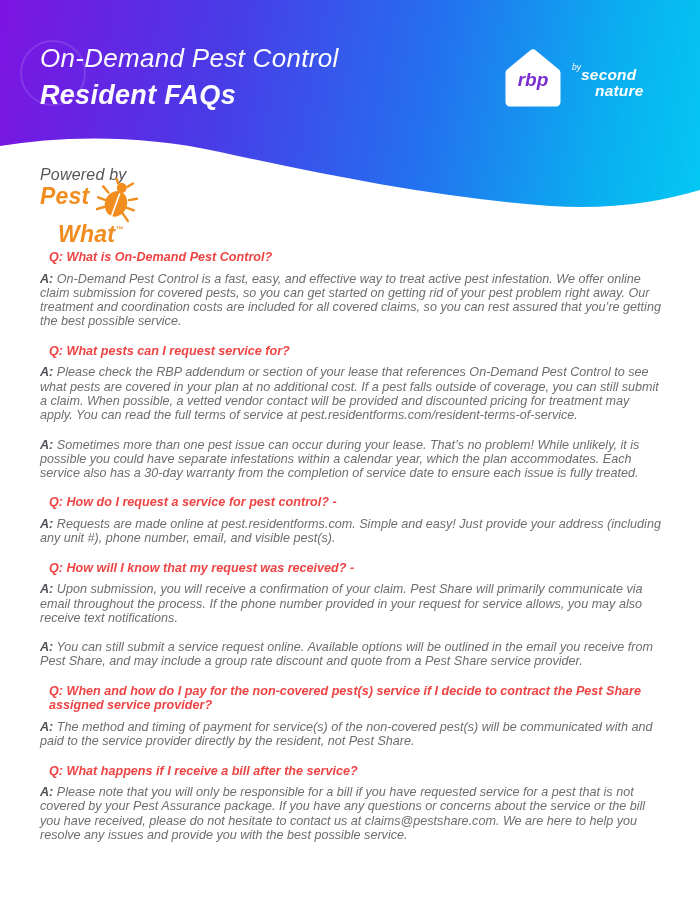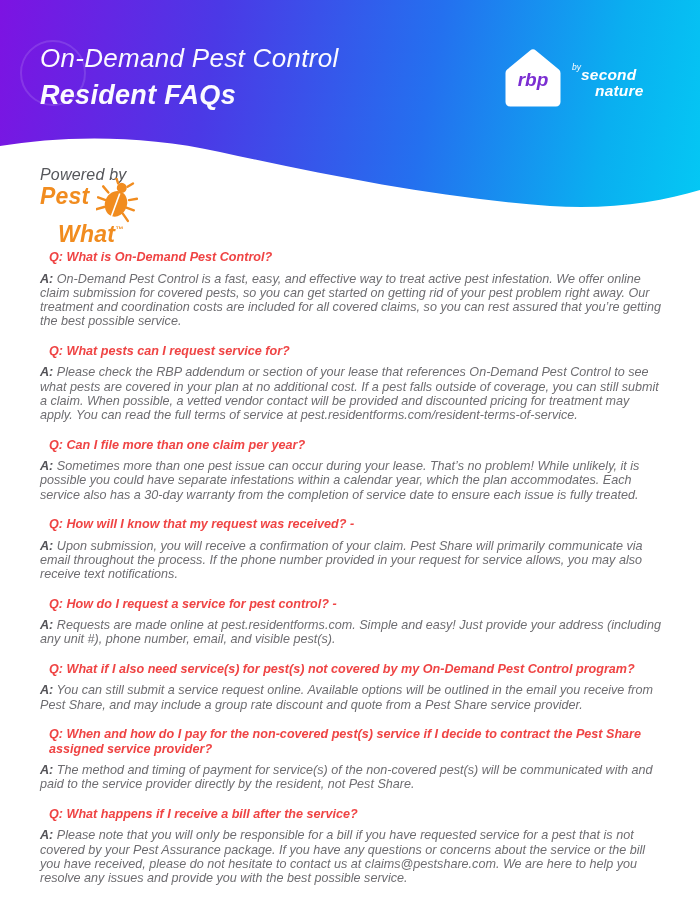--- a/index.html
+++ b/index.html
@@ -102,36 +102,34 @@
       <div class="faq-q"><span class="q-prefix">Q:</span><span> What is On-Demand Pest Control?</span></div>
       <div class="faq-a"><span class="a-prefix">A:</span><span> On-Demand Pest Control is a fast, easy, and effective way to treat active pest infestation. We offer online claim submission for covered pests, so you can get started on getting rid of your pest problem right away. Our treatment and coordination costs are included for all covered claims, so you can rest assured that you’re getting the best possible service.</span></div>
     </div>
 
     <div class="faq-item">
       <div class="faq-q"><span class="q-prefix">Q:</span><span> What pests can I request service for?</span></div>
       <div class="faq-a"><span class="a-prefix">A:</span><span> Please check the RBP addendum or section of your lease that references On-Demand Pest Control to see what pests are covered in your plan at no additional cost. If a pest falls outside of coverage, you can still submit a claim. When possible, a vetted vendor contact will be provided and discounted pricing for treatment may apply. You can read the full terms of service at pest.residentforms.com/resident-terms-of-service.</span></div>
     </div>
 
     <div class="faq-item">
-      <div class="faq-q"><span class="q-prefix">Q:</span><span> Can I file more than one claim per year?</span></div>
       <div class="faq-a"><span class="a-prefix">A:</span><span> Sometimes more than one pest issue can occur during your lease. That’s no problem! While unlikely, it is possible you could have separate infestations within a calendar year, which the plan accommodates. Each service also has a 30-day warranty from the completion of service date to ensure each issue is fully treated.</span></div>
+    </div>
+
+    <div class="faq-item">
+      <div class="faq-q"><span class="q-prefix">Q:</span><span> How do I request a service for pest control? -</span></div>
+      <div class="faq-a"><span class="a-prefix">A:</span><span> Requests are made online at pest.residentforms.com. Simple and easy! Just provide your address (including any unit #), phone number, email, and visible pest(s).</span></div>
     </div>
 
     <div class="faq-item">
       <div class="faq-q"><span class="q-prefix">Q:</span><span> How will I know that my request was received? -</span></div>
       <div class="faq-a"><span class="a-prefix">A:</span><span> Upon submission, you will receive a confirmation of your claim. Pest Share will primarily communicate via email throughout the process. If the phone number provided in your request for service allows, you may also receive text notifications.</span></div>
     </div>
 
     <div class="faq-item">
-      <div class="faq-q"><span class="q-prefix">Q:</span><span> How do I request a service for pest control? -</span></div>
-      <div class="faq-a"><span class="a-prefix">A:</span><span> Requests are made online at pest.residentforms.com. Simple and easy! Just provide your address (including any unit #), phone number, email, and visible pest(s).</span></div>
-    </div>
-
-    <div class="faq-item">
-      <div class="faq-q"><span class="q-prefix">Q:</span><span> What if I also need service(s) for pest(s) not covered by my On-Demand Pest Control program?</span></div>
       <div class="faq-a"><span class="a-prefix">A:</span><span> You can still submit a service request online. Available options will be outlined in the email you receive from Pest Share, and may include a group rate discount and quote from a Pest Share service provider.</span></div>
     </div>
 
     <div class="faq-item">
       <div class="faq-q"><span class="q-prefix">Q:</span><span> When and how do I pay for the non-covered pest(s) service if I decide to contract the Pest Share assigned service provider?</span></div>
       <div class="faq-a"><span class="a-prefix">A:</span><span> The method and timing of payment for service(s) of the non-covered pest(s) will be communicated with and paid to the service provider directly by the resident, not Pest Share.</span></div>
     </div>
 
     <div class="faq-item">
       <div class="faq-q"><span class="q-prefix">Q:</span><span> What happens if I receive a bill after the service?</span></div>

